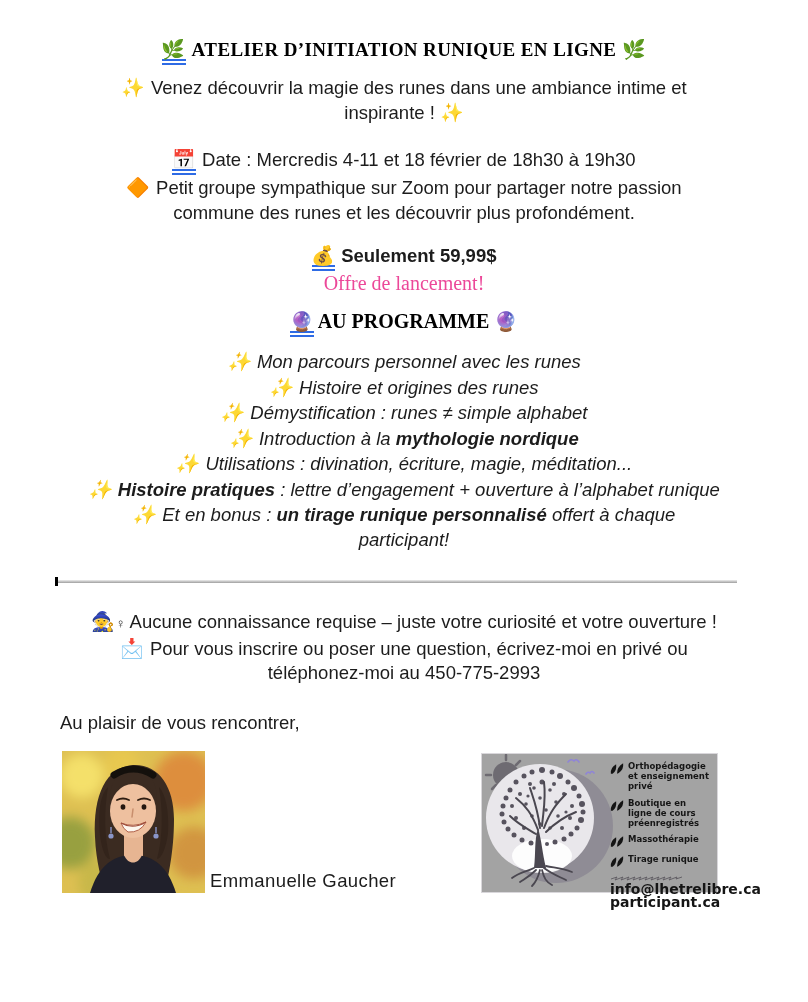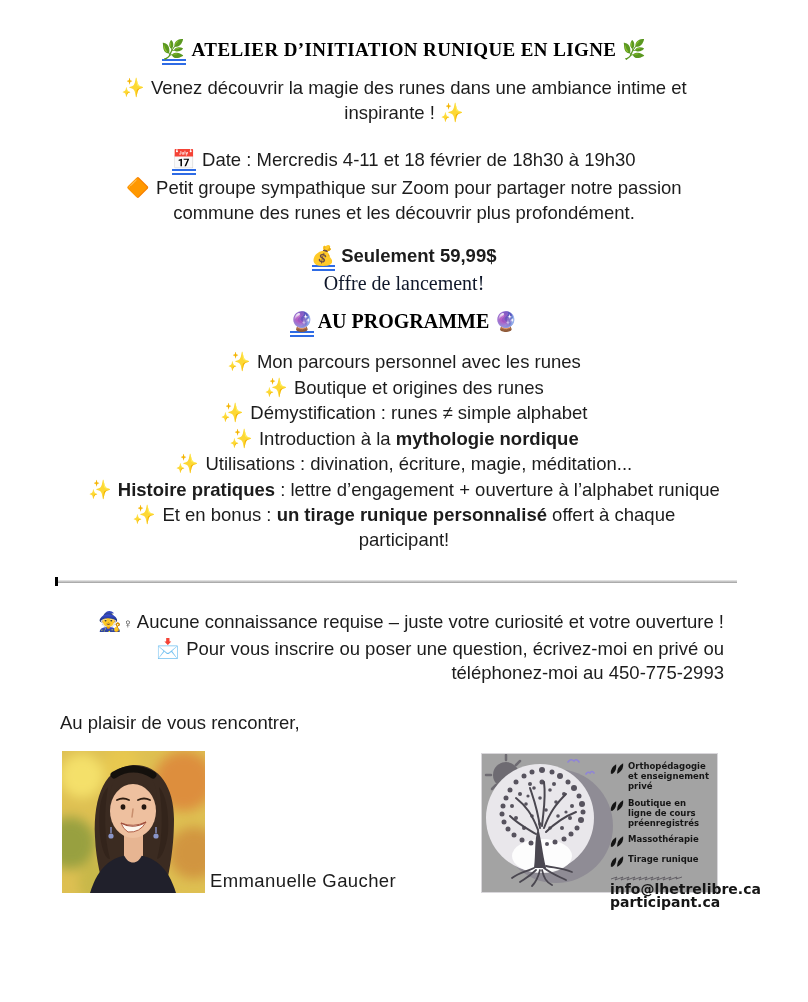--- a/index.html
+++ b/index.html
@@ -4,48 +4,48 @@
 <style>
   html,body{margin:0;padding:0;background:#fff;}
   body{width:808px;height:1002px;overflow:hidden;
        font-family:"Liberation Sans","DejaVu Sans",sans-serif;color:#1c1c1c;}
   .page{box-sizing:border-box;width:808px;height:1002px;padding:38px 60px 0;}
   
   .title{font-family:"Liberation Serif","DejaVu Serif",serif;font-weight:700;
          font-size:19px;letter-spacing:.4px;color:#000;text-align:center;line-height:22px;}
   .title-text{margin:0 6px;}
   .offer{font-family:"Liberation Serif","DejaVu Serif",serif;font-size:20px;
-         margin:2px 0 0;text-align:center;line-height:21px;color:#0f172a;}
+         margin:2px 0 0;text-align:center;line-height:21px;color:#ec4899;}
   .prog-head{font-family:"Liberation Serif","DejaVu Serif",serif;font-weight:700;
          font-size:20px;margin:16px 0 0;text-align:center;line-height:22px;color:#000;}
   
   p{margin:0;}
   .intro{margin:10px auto 0;max-width:620px;font-size:18.5px;line-height:25px;text-align:center;}
   .dateblock{margin-top:22px;line-height:25px;font-size:18.5px;text-align:center;}
   .group{max-width:620px;margin:0 auto;}
   .price{margin:20px 0 0;font-size:18.5px;font-weight:700;text-align:center;line-height:21px;}
   .prog-list{margin-top:12px;font-size:18.5px;line-height:24.5px;text-align:center;}
-  .pline{margin:0 auto;}
+  .pline{margin:0 auto;font-style:italic;}
   .w640{max-width:640px;} .w600{max-width:600px;}
   b{font-weight:700;}
   
   .e{font-family:"DejaVu Sans",sans-serif;font-size:19px;}
   .mr{margin-right:6px;}
   .ulb{display:inline-block;line-height:1;border-bottom:6px double #2e6be5;}
   .c-herb{color:#4f9e3c}.c-sparkle{color:#f2c14e}.c-cal{color:#b5453c}
   .c-diamond{color:#f59a23}.c-money{color:#c9a13f}.c-ball{color:#a85bc0}
   .c-mage{color:#8a6a44}.c-env{color:#9aa0a6}
   .female{font-size:13px;color:#1a1a1a;margin:0 4px 0 1px;}
   
   .divider{position:relative;margin:28px 0 0 -3px;width:680px;height:3px;
            background:linear-gradient(#ededed,#9e9e9e);}
   .divider::before{content:"";position:absolute;left:-2px;top:-3px;width:3px;height:9px;background:#000;}
   
   .info{margin-top:26px;font-size:18.5px;line-height:24px;text-align:center;}
-  .info p{max-width:640px;margin:0 auto;text-align:right;}
+  .info p{max-width:640px;margin:0 auto;}
   .closing{margin-top:28px;font-size:18.5px;text-align:left;line-height:19px;}
   
   .bottom-row{margin-top:19px;display:flex;align-items:flex-end;}
   .photo{width:143px;height:142px;margin-left:2px;flex:none;}
   .photo svg{display:block;}
   .signature{margin-left:5px;padding-bottom:1px;font-size:18.5px;letter-spacing:.4px;}
   .card{margin-left:auto;margin-right:30px;position:relative;width:237px;height:140px;
         background:#a3a3a3;border:1px solid #d9d7db;box-sizing:border-box;flex:none;}
   .card-art{position:absolute;left:0;top:0;}
   .card-right{position:absolute;left:128px;top:7px;right:7px;text-align:left;}
@@ -90,21 +90,21 @@
     <span class="e c-ball ulb">🔮</span>
     <span>AU PROGRAMME</span>
     <span class="e c-ball">🔮</span>
   </p>
 
   <div class="prog-list">
     <div class="pline">
       <span class="e c-sparkle mr">✨</span><span>Mon parcours personnel avec les runes</span><b></b><span></span>
     </div>
     <div class="pline">
-      <span class="e c-sparkle mr">✨</span><span>Boutique et origines des runes</span><b></b><span></span>
+      <span class="e c-sparkle mr">✨</span><span>Histoire et origines des runes</span><b></b><span></span>
     </div>
     <div class="pline">
       <span class="e c-sparkle mr">✨</span><span>Démystification : runes ≠ simple alphabet</span><b></b><span></span>
     </div>
     <div class="pline">
       <span class="e c-sparkle mr">✨</span><span>Introduction à la </span><b>mythologie nordique</b><span></span>
     </div>
     <div class="pline">
       <span class="e c-sparkle mr">✨</span><span>Utilisations : divination, écriture, magie, méditation...</span><b></b><span></span>
     </div>

